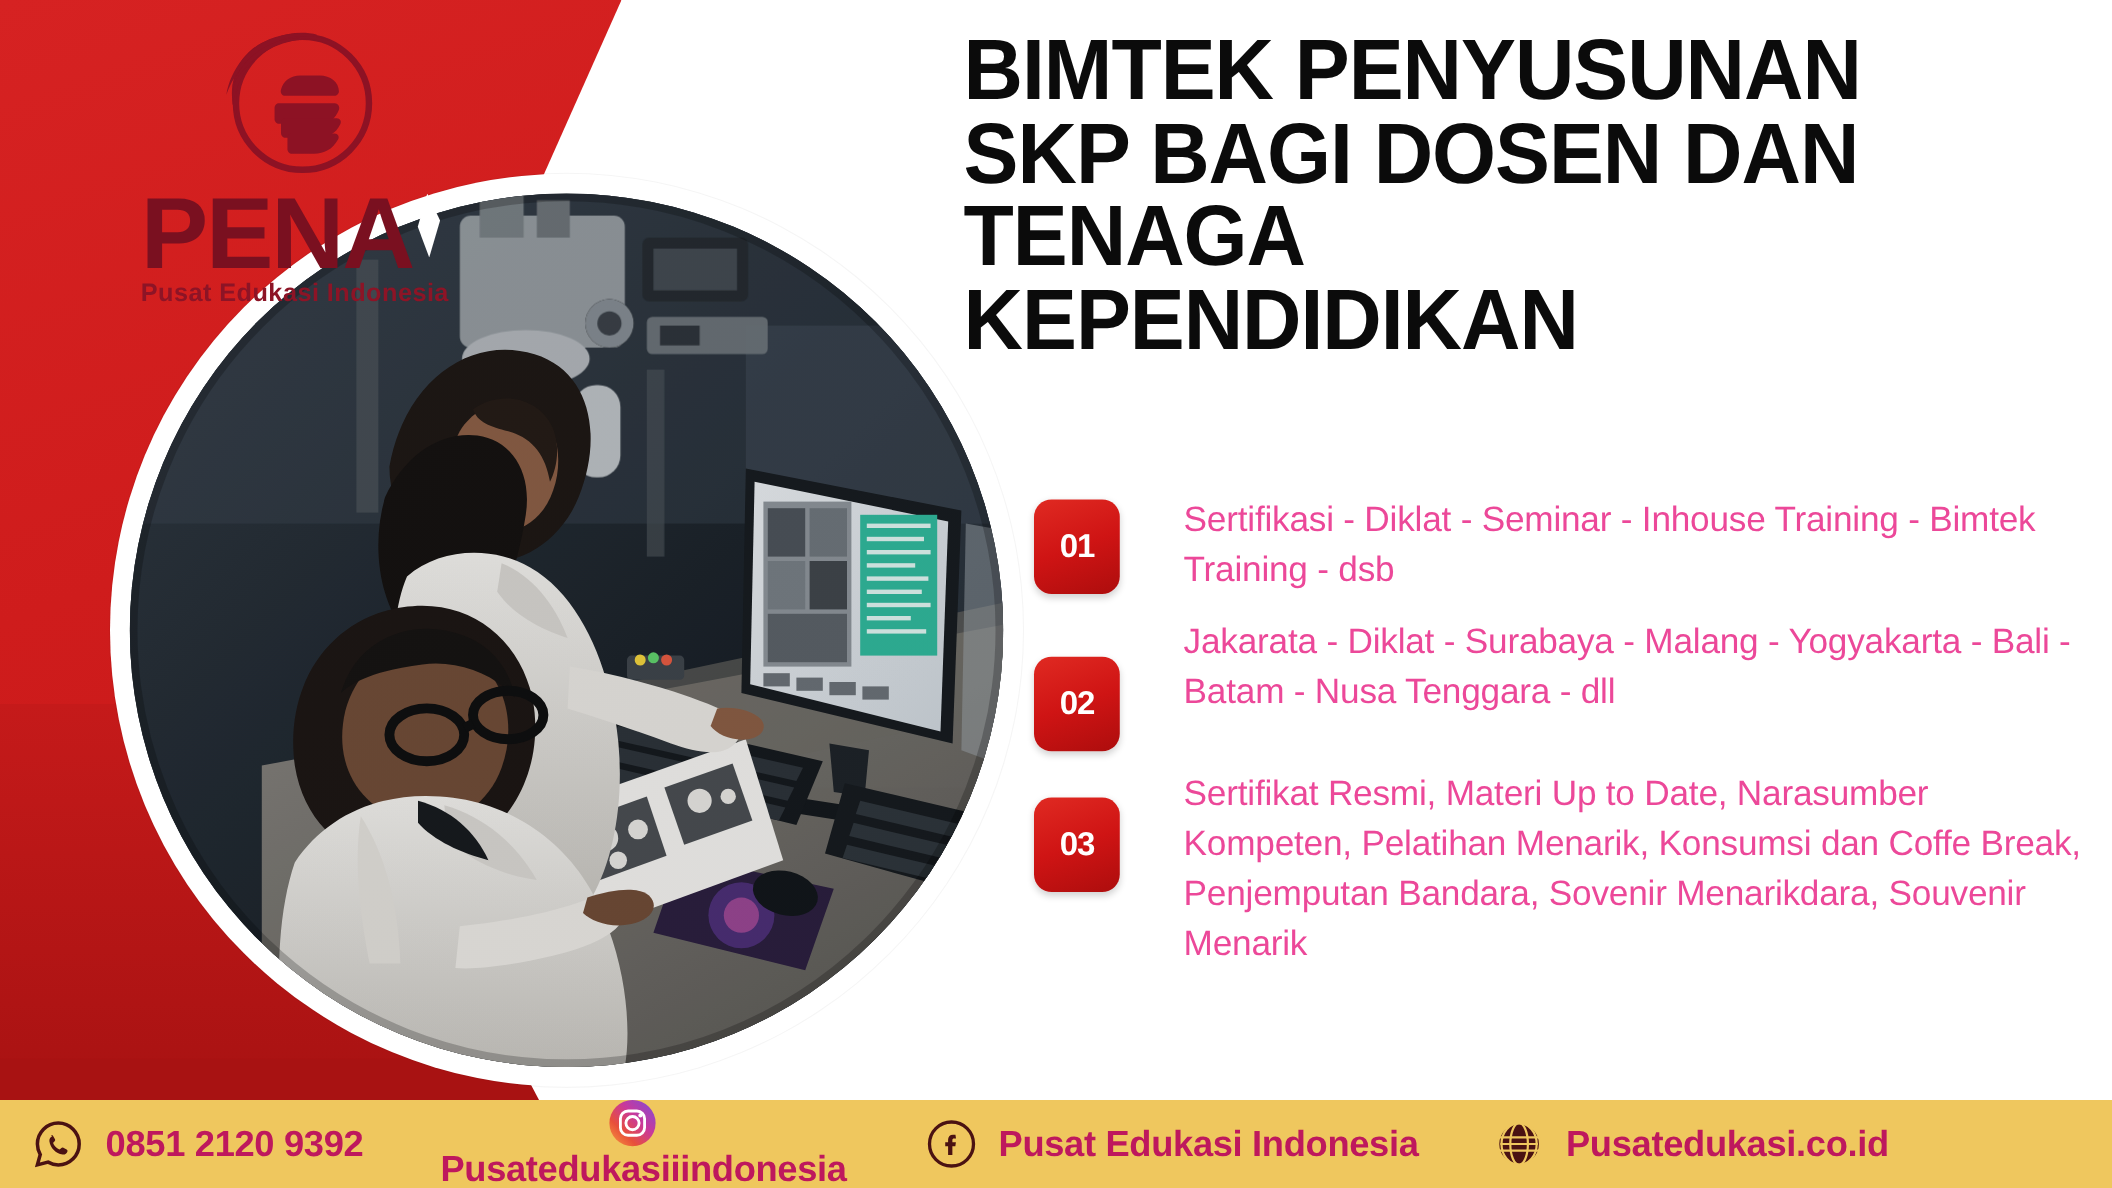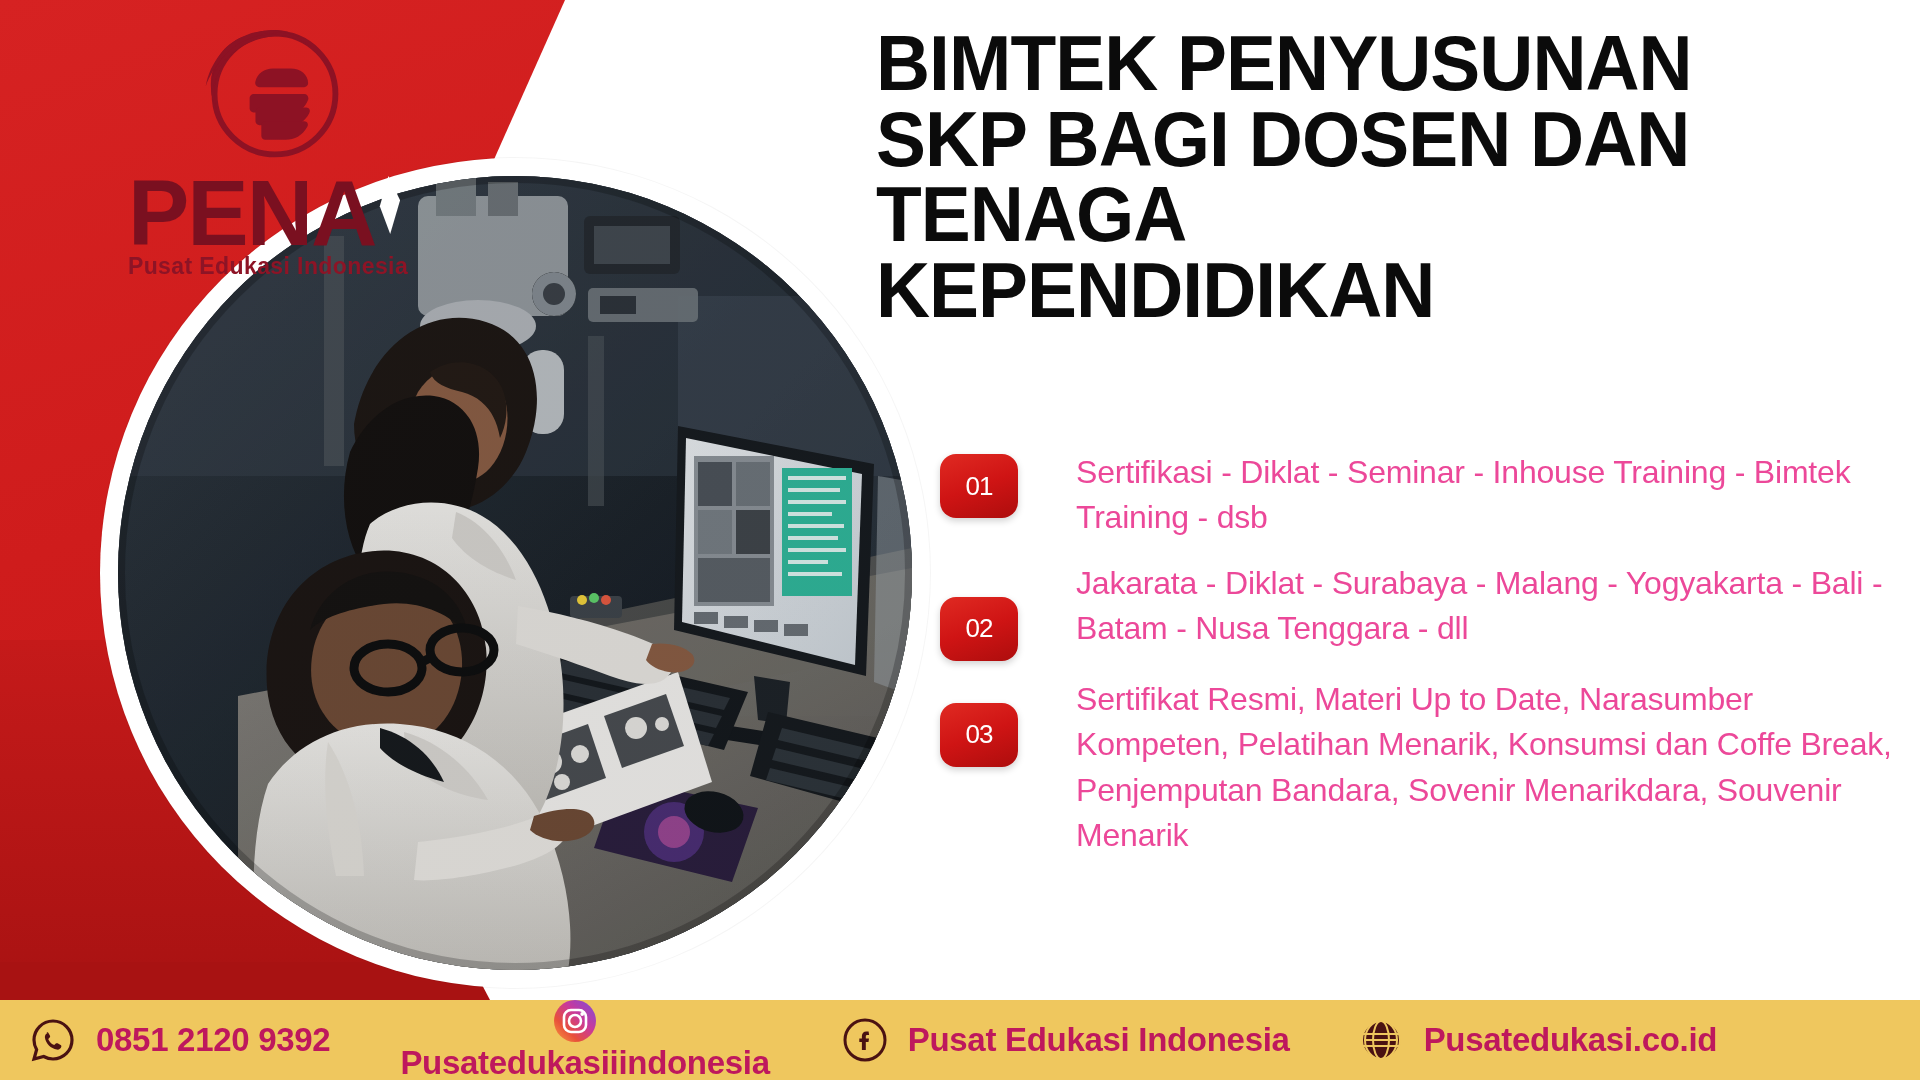--- a/index.html
+++ b/index.html
@@ -118,26 +118,26 @@
     z-index:5;
   }
   .feature-row {
     display:flex;
     align-items:flex-start;
     margin-bottom:22px;
   }
   .feature-row:last-child { margin-bottom:0; }
   .badge {
     flex:0 0 auto;
-    width:78px; height:64px;
+    width:78px; height:86px;
     border-radius:16px;
     background:linear-gradient(160deg,#e02a22 0%,#cf1414 50%,#ad0d0d 100%);
     color:#ffffff;
-    font-weight:normal;
-    font-size:26px;
+    font-weight:bold;
+    font-size:30px;
     display:flex; align-items:center; justify-content:center;
     letter-spacing:-1px;
     box-shadow:0 3px 7px rgba(0,0,0,.18);
     margin-top:6px;
   }
   .feature-text {
     margin-left:58px;
     font-size:32px;
     line-height:1.42;
     color:#ec4899;

